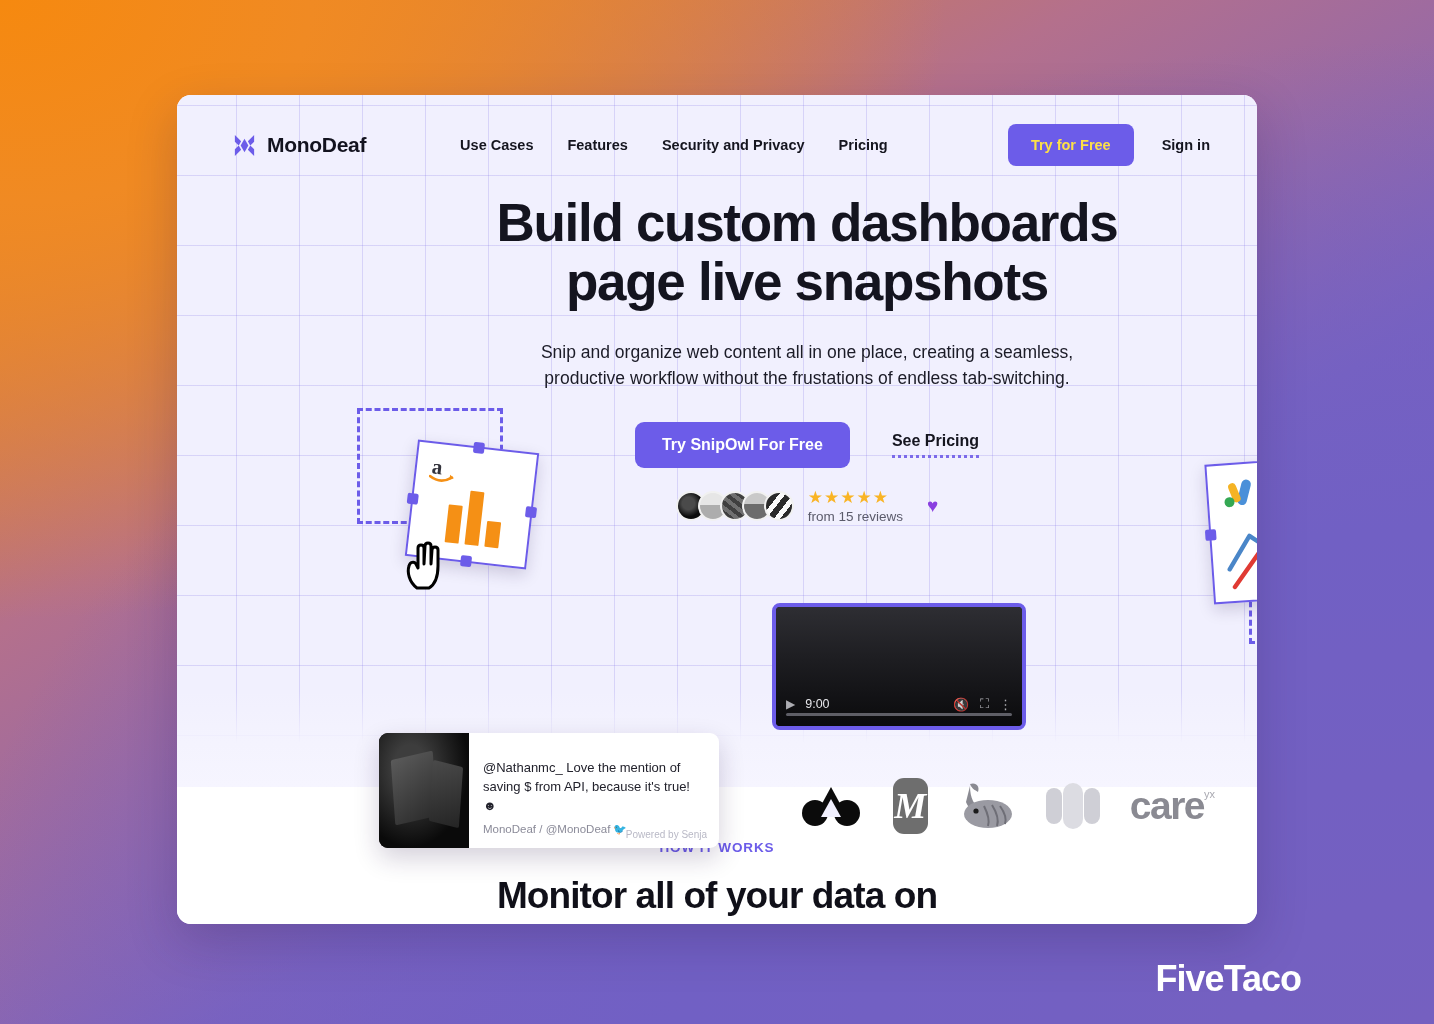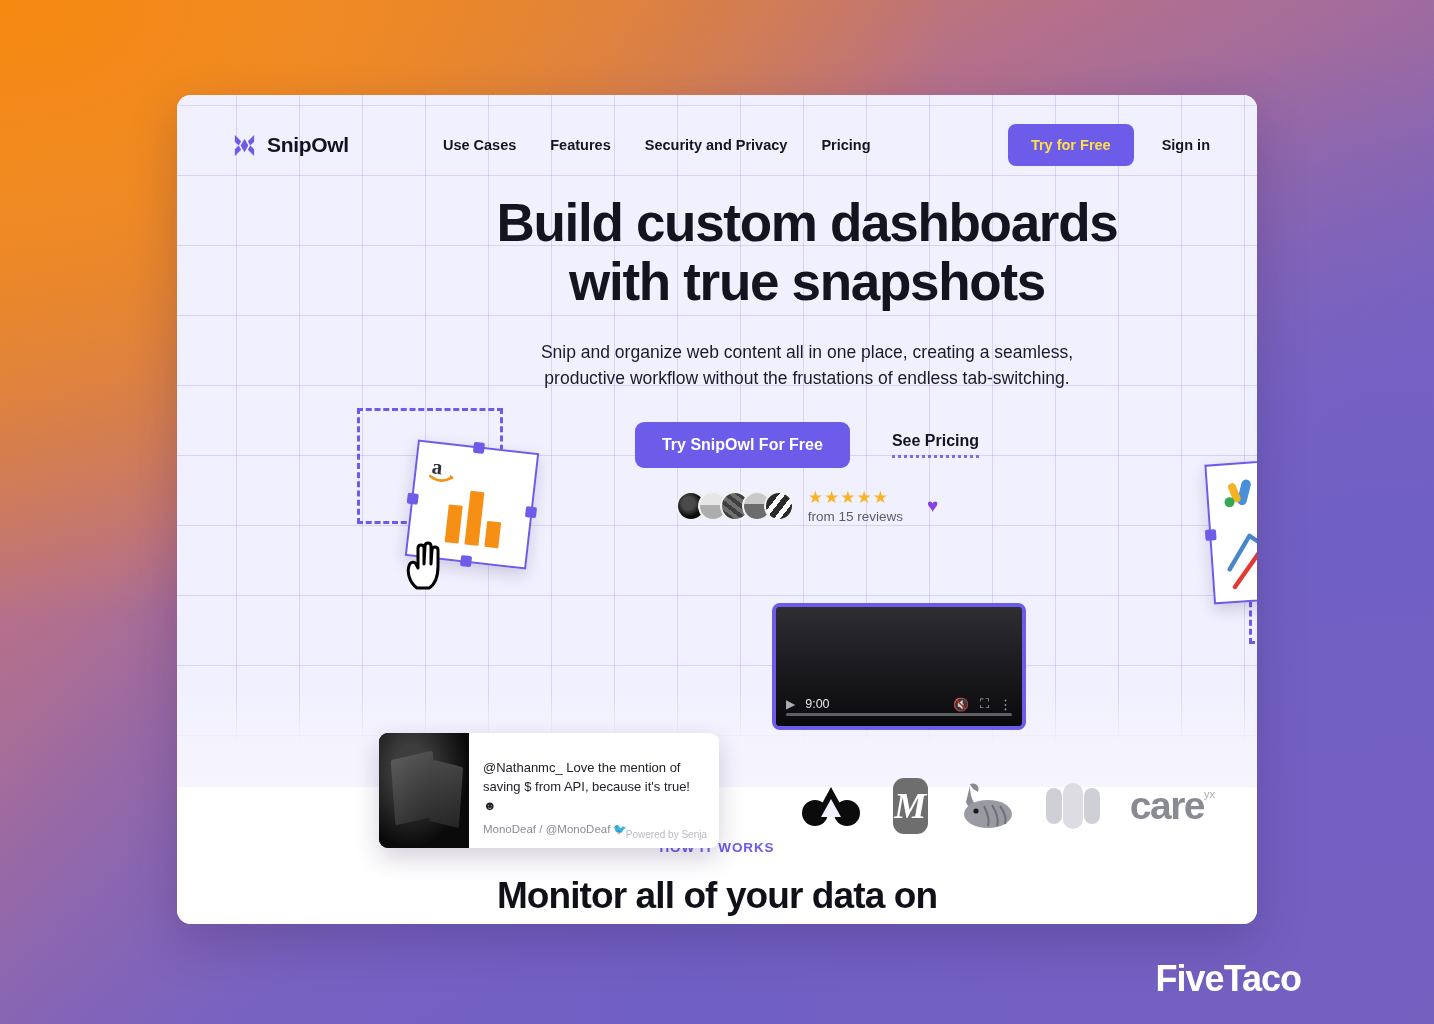--- a/index.html
+++ b/index.html
@@ -326,40 +326,40 @@
 
   <div id="nav">
     <div id="brand">
       <svg id="brand-mark" viewBox="0 0 28 28">
         <path d="M4 3 L10.5 9.5 L8 14 L4 10 Z" fill="#6C5CE9"></path>
         <path d="M24 3 L17.5 9.5 L20 14 L24 10 Z" fill="#6C5CE9"></path>
         <path d="M4 25 L10.5 18.5 L8 14 L4 18 Z" fill="#6C5CE9"></path>
         <path d="M24 25 L17.5 18.5 L20 14 L24 18 Z" fill="#6C5CE9"></path>
         <path d="M14 7 L18 14 L14 21 L10 14 Z" fill="#6C5CE9"></path>
       </svg>
-      <span id="brand-name">SnipOwl</span>
+      <span id="brand-name">MonoDeaf</span>
     </div>
 
     <nav id="nav-links">
       <a href="#">Use Cases</a>
       <a href="#">Features</a>
       <a href="#">Security and Privacy</a>
       <a href="#">Pricing</a>
     </nav>
 
     <div id="nav-right">
       <button id="try-free-btn">Try for Free</button>
       <a href="#" id="signin-link">Sign in</a>
     </div>
   </div>
 
   <div id="hero-copy">
     <h1 id="headline">
       <span>Build custom dashboards</span><br>
-      <span>with true snapshots</span>
+      <span>page live snapshots</span>
     </h1>
     <p id="subhead">
       <span>Snip and organize web content all in one place, creating a seamless,</span><br>
       <span>productive workflow without the frustations of endless tab-switching.</span>
     </p>
 
     <div id="cta-row">
       <button id="try-snipowl-btn">Try SnipOwl For Free</button>
       <a href="#" id="see-pricing-link">See Pricing</a>
     </div>

